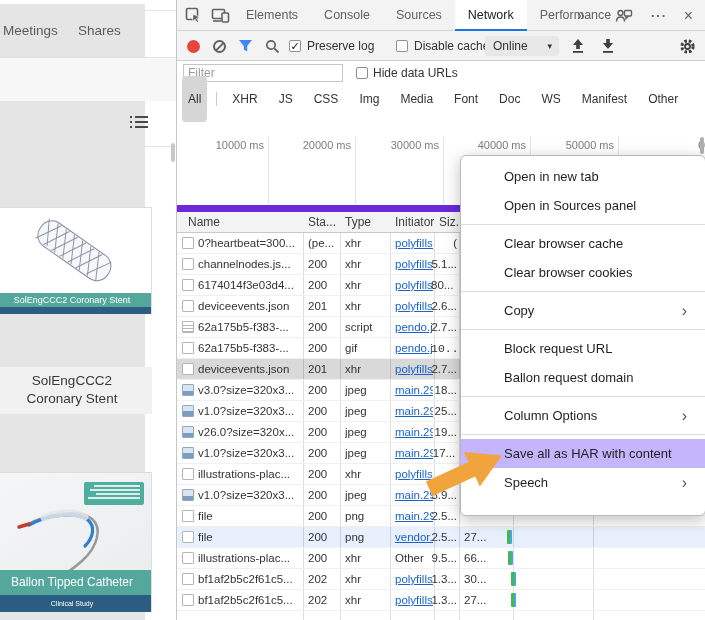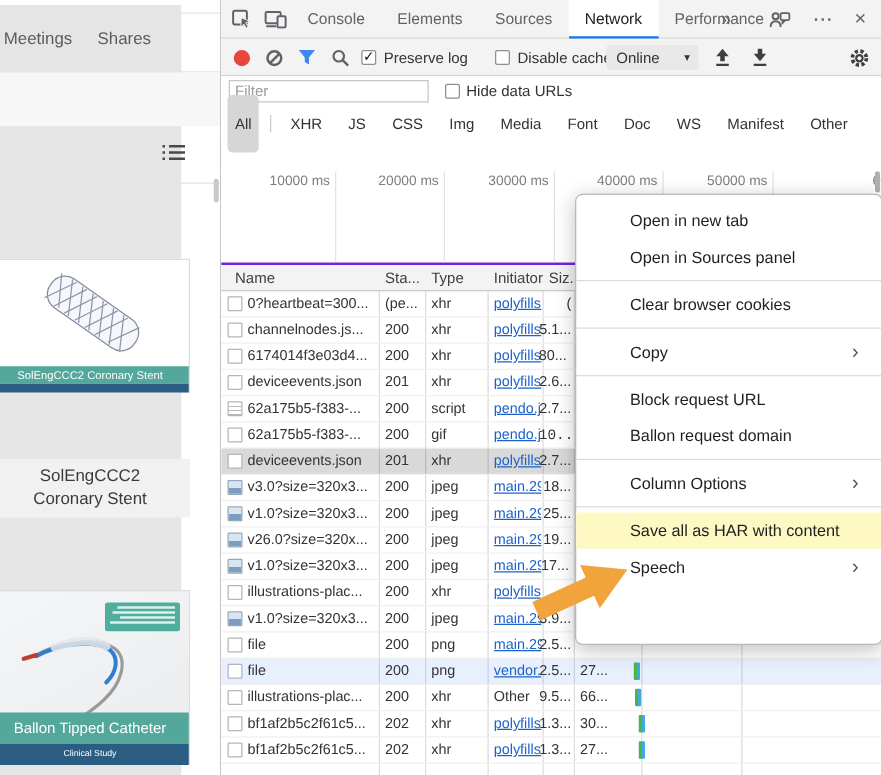--- a/index.html
+++ b/index.html
@@ -59,21 +59,21 @@
   .select{position:absolute;left:308px;top:5px;width:74px;height:20px;background:#e8e8e8;
     border-radius:3px;font-size:12px;color:#333;line-height:20px;padding-left:8px}
   .select .caret{position:absolute;right:7px;top:0;font-size:9px;color:#333}
   .filter-input{position:absolute;left:6px;top:3px;width:160px;height:18px;border:1px solid #c6c6c6;
     font-size:12px;padding:0 4px;color:#333;font-family:inherit}
   .filter-input::placeholder{color:#9a9a9a}
   .pill{font-size:12px;color:#333;margin-right:9px;padding:16px 6px;border-radius:4px;white-space:nowrap}
   .pill.active{background:#d6d6d6}
   .pill-sep{width:1px;height:14px;background:#ccc;margin-right:9px;display:inline-block}
   #overview{position:absolute;left:0;top:135px;width:528px;height:77px;background:#fff;
-    border-bottom:2px solid #6d28d9;overflow:hidden}
+    border-bottom:7px solid #6d28d9;overflow:hidden}
   .gridline{position:absolute;top:2px;bottom:0;width:1px;background:#e3e3e3}
   .tick{position:absolute;top:4px;font-size:11px;color:#7d7d7d;white-space:nowrap}
   #table{position:absolute;left:0;top:212px;width:528px;height:408px;overflow:hidden}
   .thead{position:absolute;left:0;top:0;width:528px;height:21px;background:#f3f3f3;
     border-bottom:1px solid #c9c9c9}
   .th{position:absolute;top:3px;font-size:12px;color:#3c4043;white-space:nowrap}
   .colline{position:absolute;top:0;width:1px;height:408px;background:#dcdcdc}
   #rows{position:absolute;left:0;top:21px;width:528px}
   .net-row{position:absolute;left:0;width:528px;height:21px;border-bottom:1px solid #f0f0f0;
     font-size:11.5px;color:#333}
@@ -87,21 +87,21 @@
     #fff 7px 9px,#b9b9b9 9px 10px,#fff 10px 100%)}
   .ricon.image{border-color:#93a7bd;background:linear-gradient(#d9e5f1 0 55%,#7c9cc0 55% 100%)}
   .wbar{position:absolute;top:3px;width:5px;height:14px;border-radius:1px}
 
   
   .menu{position:absolute;left:460px;top:155px;width:246px;height:361px;background:#fff;
     border:1px solid #b9b9b9;border-radius:6px;box-shadow:0 4px 16px rgba(0,0,0,.25);
     padding-top:6px;z-index:5}
   .mi{position:relative;height:29px;line-height:29px;padding-left:43px;font-size:13px;color:#1f1f1f;
     white-space:nowrap}
-  .mi.hl{background:#fef9c3}
+  .mi.hl{background:#c4b5fd}
   .mi .sub{position:absolute;right:18px;top:0;font-size:16px;color:#555}
   .msep{height:1px;background:#dcdcdc;margin:4px 0}
   .arrow-annotation{position:absolute;left:425px;top:430px;width:95px;height:72px;z-index:6;
     overflow:visible}
 </style>
 </head>
 <body>
 
 <div id="app">
 
@@ -164,22 +164,22 @@
       <svg class="abs" style="left:8px;top:7px" width="17" height="17" viewBox="0 0 17 17">
         <rect x="1.5" y="1.5" width="11" height="11" rx="1.5" fill="none" stroke="#5f6368" stroke-width="1.6"></rect>
         <path d="M8,7 L15,10.2 L11.6,11.2 L13.6,14.6 L12,15.6 L10,12.2 L7.6,14.6 Z" fill="#5f6368" stroke="#fff" stroke-width="0.7"></path>
       </svg>
       <svg class="abs" style="left:34px;top:8px" width="19" height="15" viewBox="0 0 19 15">
         <rect x="1.5" y="1.5" width="12" height="9" rx="1" fill="none" stroke="#5f6368" stroke-width="1.6"></rect>
         <rect x="11" y="5" width="6.5" height="9" rx="1" fill="#f3f3f3" stroke="#5f6368" stroke-width="1.6"></rect>
         <rect x="2" y="12.2" width="8" height="1.6" fill="#5f6368"></rect>
       </svg>
       <div id="tab-strip">
+          <div class="tab">Elements</div>
           <div class="tab">Console</div>
-          <div class="tab">Elements</div>
           <div class="tab">Sources</div>
           <div class="tab active">Network</div>
           <div class="tab">Performance</div>
         </div>
       <span class="more-tabs abs" style="left:392px">»</span>
       <svg class="abs" style="right:72px;top:8px" width="18" height="16" viewBox="0 0 18 16">
         <circle cx="5.5" cy="5" r="2.4" fill="none" stroke="#5f6368" stroke-width="1.5"></circle>
         <path d="M1.5,13.5 C1.5,10.5 3.3,9 5.5,9 C7.7,9 9.5,10.5 9.5,13.5" fill="none" stroke="#5f6368" stroke-width="1.5"></path>
         <rect x="9.5" y="2.5" width="7" height="5.5" rx="1" fill="none" stroke="#5f6368" stroke-width="1.4"></rect>
         <path d="M11,8 L11,10.5 L13.5,8" fill="none" stroke="#5f6368" stroke-width="1.4"></path>
@@ -441,20 +441,21 @@
             <span class="wbar" style="left: 334px; background: linear-gradient(90deg, rgb(74, 181, 78) 0px, rgb(74, 181, 78) 55%, rgb(65, 168, 224) 55%, rgb(65, 168, 224) 100%);"></span>
           </div>
         </div>
     </div>
   </div>
 
   <div class="menu" id="context-menu">
       <div class="mi">Open in new tab</div>
       <div class="mi">Open in Sources panel</div>
       <div class="msep"></div>
+      <div class="mi">Clear browser cache</div>
       <div class="mi">Clear browser cookies</div>
       <div class="msep"></div>
       <div class="mi">Copy<span class="sub">›</span></div>
       <div class="msep"></div>
       <div class="mi">Block request URL</div>
       <div class="mi">Ballon request domain</div>
       <div class="msep"></div>
       <div class="mi">Column Options<span class="sub">›</span></div>
       <div class="msep"></div>
       <div class="mi hl">Save all as HAR with content</div>

